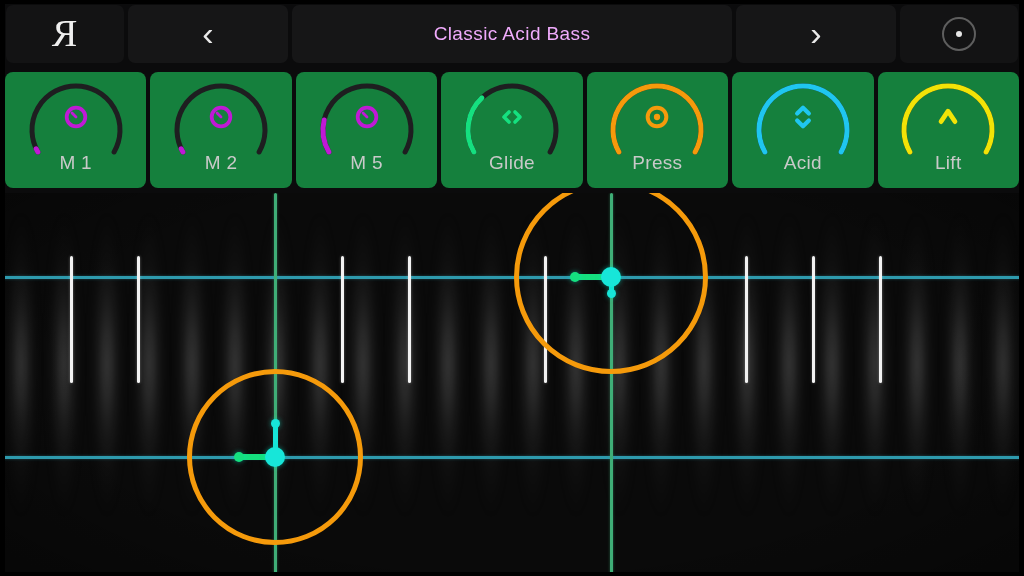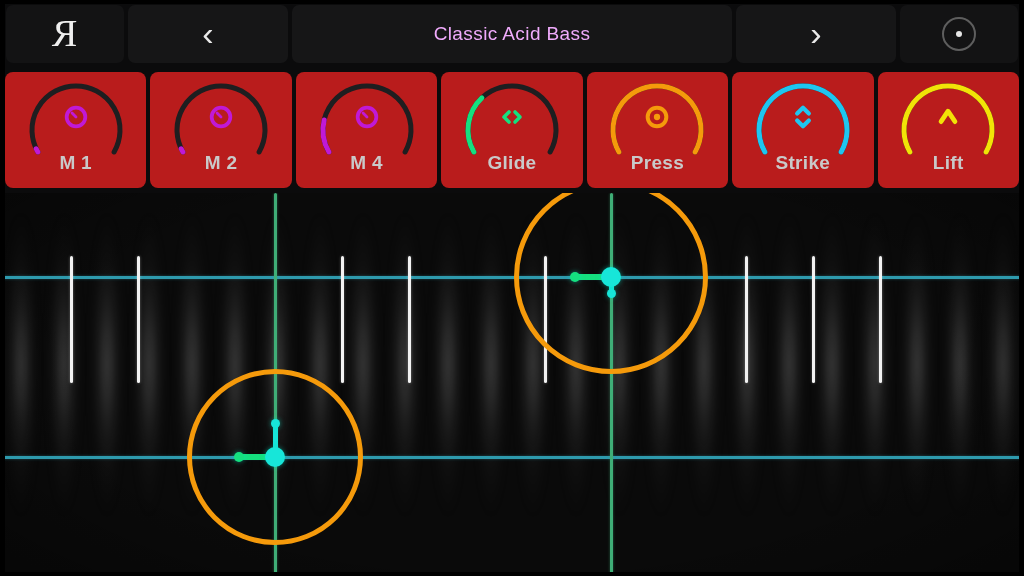--- a/index.html
+++ b/index.html
@@ -86,23 +86,22 @@
     position: absolute;
     left: 0; top: 68px;
     width: 1024px; height: 125px;
     background: #0b0b0c;
     display: flex;
   }
   .knob-cell {
     position: relative;
     flex: 1 1 0;
     margin: 4px 2px 5px 2px;
-    background: #b91c1c;
+    background: #15803d;
     border-radius: 8px;
-    font-weight: bold;
   }
   .knob-cell:first-child { margin-left: 5px; }
   .knob-cell:last-child  { margin-right: 5px; }
 
   .knob-wrap {
     position: absolute;
     left: 50%; top: 50%;
     transform: translate(-50%, -50%);
     width: 108px; height: 108px;
   }
@@ -270,21 +269,21 @@
           <svg viewBox="0 0 108 108">
             <path d="M 15.89 76.00 A 44 44 0 1 1 92.11 76.00" stroke="#1e1e20" stroke-width="5" fill="none" stroke-linecap="round"></path>
             <path d="M 15.89 76.00 A 44 44 0 0 1 11.16 43.95" stroke="#c019d6" stroke-width="5" fill="none" stroke-linecap="round"></path>
           </svg>
           <span class="knob-icon">
             <svg viewBox="0 0 24 24" width="24" height="24">
               <circle cx="12" cy="12" r="8" stroke="#c019d6" fill="none" stroke-width="3.2"></circle>
               <path d="M12 12 L8.6 8.6" stroke="#c019d6" stroke-width="2.4" stroke-linecap="round" fill="none"></path>
             </svg>
           </span>
-          <span class="knob-label">M 4</span>
+          <span class="knob-label">M 5</span>
         </div>
       </div>
       <div class="knob-cell">
         <div class="knob-wrap">
           <svg viewBox="0 0 108 108">
             <path d="M 15.89 76.00 A 44 44 0 1 1 92.11 76.00" stroke="#1e1e20" stroke-width="5" fill="none" stroke-linecap="round"></path>
             <path d="M 15.89 76.00 A 44 44 0 0 1 23.88 21.93" stroke="#15e07f" stroke-width="5" fill="none" stroke-linecap="round"></path>
           </svg>
           <span class="knob-icon">
             <svg viewBox="0 0 28 24" width="28" height="24">
@@ -315,21 +314,21 @@
           <svg viewBox="0 0 108 108">
             <path d="M 15.89 76.00 A 44 44 0 1 1 92.11 76.00" stroke="#1e1e20" stroke-width="5" fill="none" stroke-linecap="round"></path>
             <path d="M 15.89 76.00 A 44 44 0 1 1 92.11 76.00" stroke="#1fc6f0" stroke-width="5" fill="none" stroke-linecap="round"></path>
           </svg>
           <span class="knob-icon">
             <svg viewBox="0 0 24 28" width="24" height="28">
               <path d="M7 11 L12 6 L17 11" stroke="#1fc6f0" fill="none" stroke-width="3.6" stroke-linecap="round" stroke-linejoin="round"></path>
               <path d="M7 17 L12 22 L17 17" stroke="#1fc6f0" fill="none" stroke-width="3.6" stroke-linecap="round" stroke-linejoin="round"></path>
             </svg>
           </span>
-          <span class="knob-label">Strike</span>
+          <span class="knob-label">Acid</span>
         </div>
       </div>
       <div class="knob-cell">
         <div class="knob-wrap">
           <svg viewBox="0 0 108 108">
             <path d="M 15.89 76.00 A 44 44 0 1 1 92.11 76.00" stroke="#1e1e20" stroke-width="5" fill="none" stroke-linecap="round"></path>
             <path d="M 15.89 76.00 A 44 44 0 1 1 92.11 76.00" stroke="#f2e307" stroke-width="5" fill="none" stroke-linecap="round"></path>
           </svg>
           <span class="knob-icon">
             <svg viewBox="0 0 24 24" width="26" height="26">

